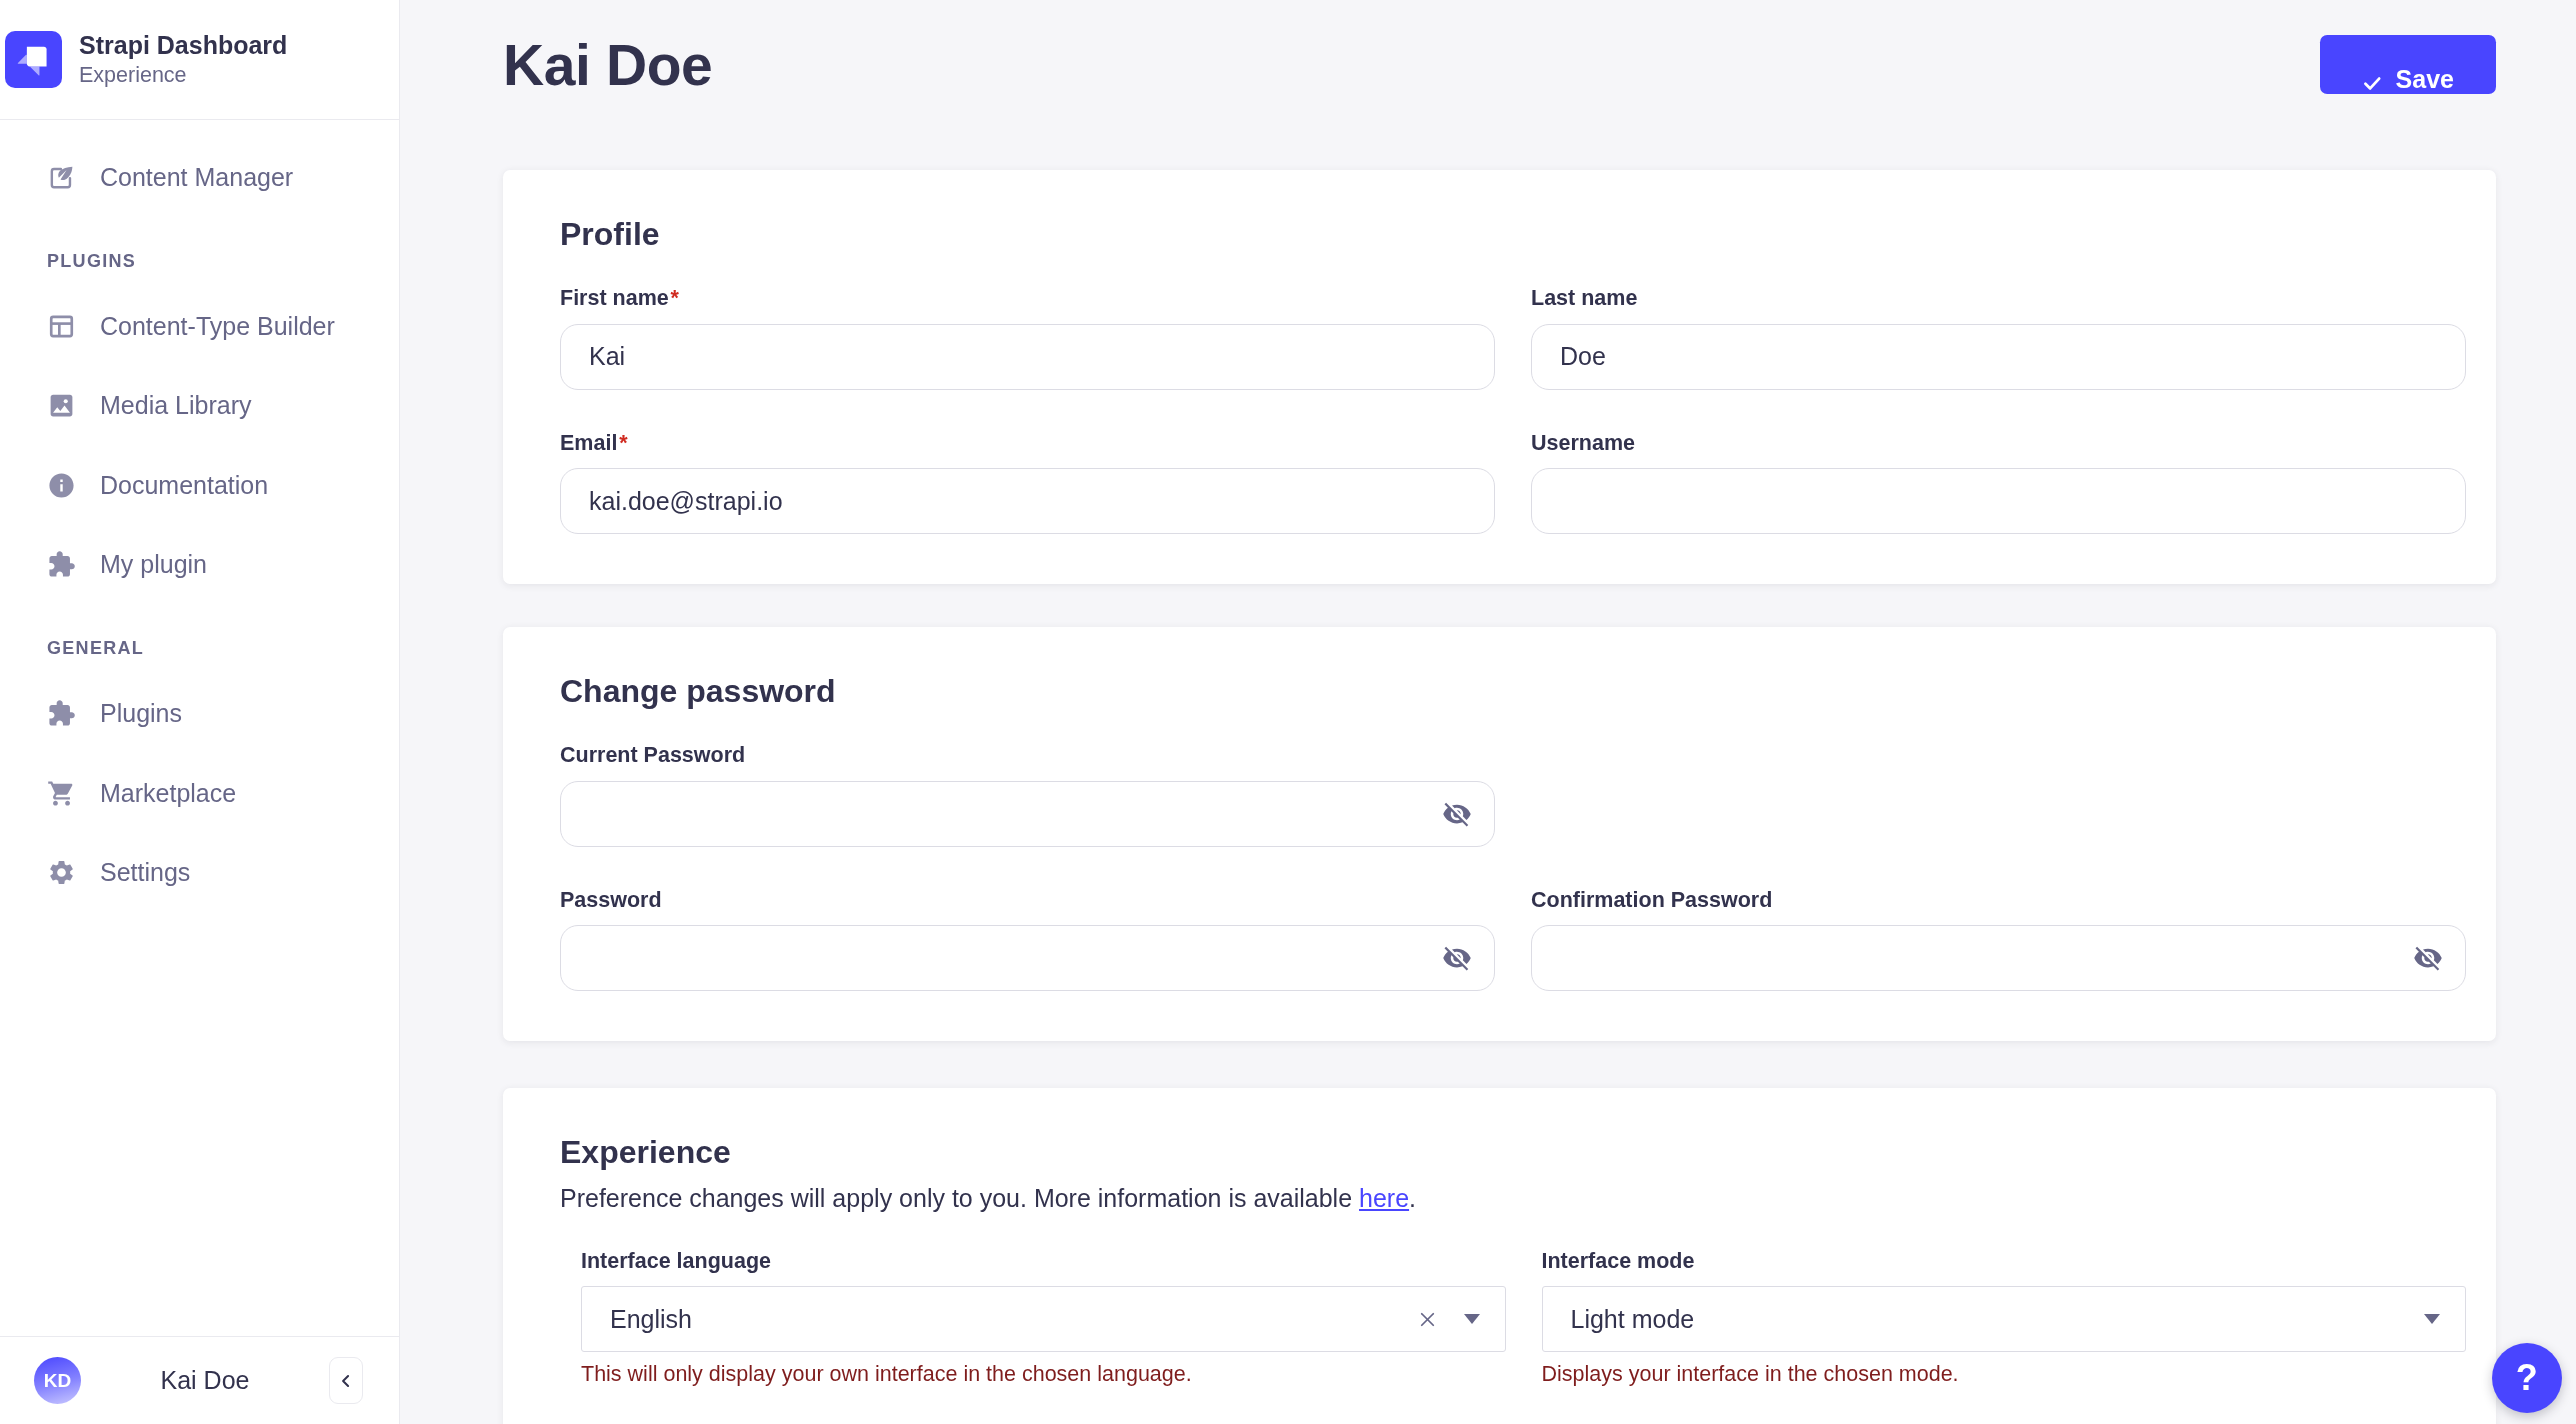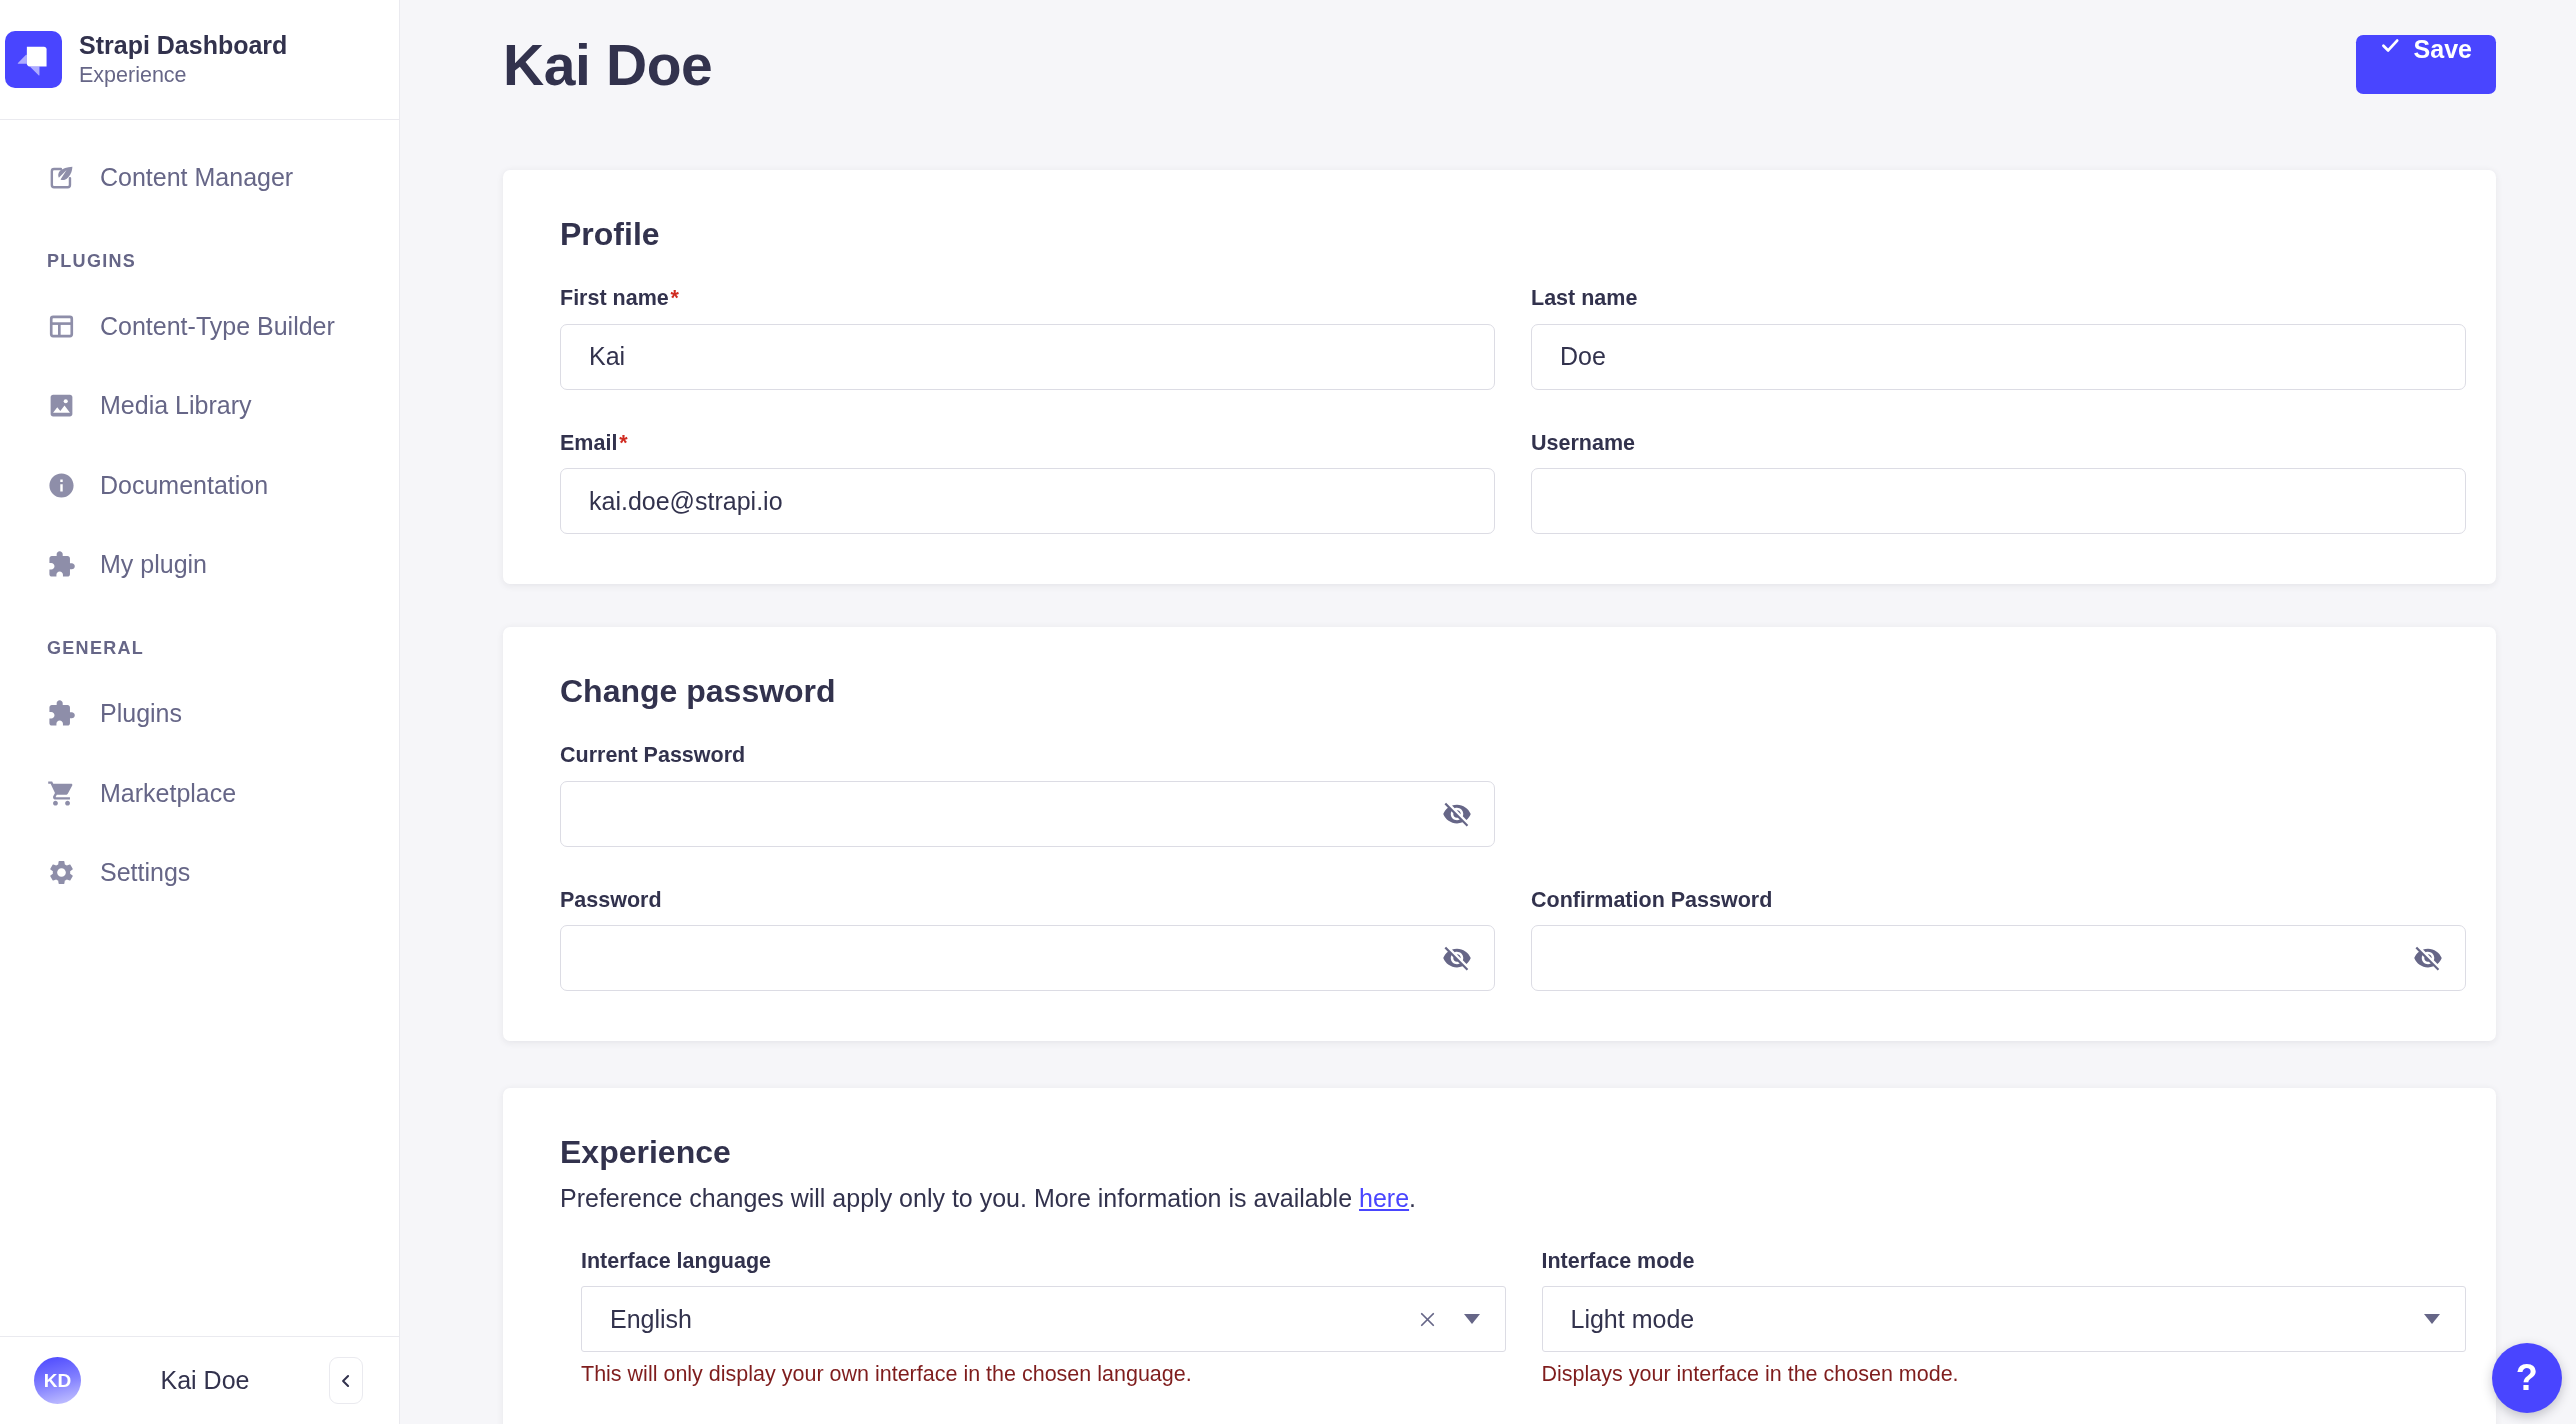--- a/index.html
+++ b/index.html
@@ -65,24 +65,24 @@
   .collapse-btn svg { width: 20px; height: 20px; }
 
   
   .main { flex: 1; padding: 0 80px 0 103px; }
   .page-header {
     margin-top: 34px; height: 61px;
     display: flex; align-items: center; justify-content: space-between;
   }
   .page-title { font-size: 57px; font-weight: bold; color: #32324d; letter-spacing: -0.4px; }
   .save-btn {
-    height: 59px; padding: 0 24px; border: none; border-radius: 7.2px;
+    height: 59px; padding: 0 42px; border: none; border-radius: 7.2px;
     background: #4945ff; color: #ffffff; font-size: 25px; font-weight: bold;
     font-family: "Liberation Sans", sans-serif;
-    display: flex; align-items: flex-start; gap: 13.4px; cursor: pointer;
+    display: flex; align-items: flex-end; gap: 13.4px; cursor: pointer;
   }
   .save-btn svg { width: 20.6px; height: 20.6px; }
 
   .card {
     background: #ffffff; border-radius: 7.2px;
     box-shadow: 0 1.8px 7.2px rgba(33, 33, 52, 0.08);
     padding: 45px 30px 50px 57px;
   }
   .card-profile { margin-top: 75px; }
   .card-password { margin-top: 43px; }
@@ -92,21 +92,21 @@
   .card-subtitle a { color: #4945ff; text-decoration: underline; cursor: pointer; }
 
   .fields-grid {
     margin-top: 32px;
     display: grid; grid-template-columns: 1fr 1fr;
     column-gap: 36px; row-gap: 41px;
   }
   .field-label { font-size: 21.5px; font-weight: bold; color: #32324d; margin-bottom: 12.5px; }
   .req { color: #d02b20; margin-left: 1.8px; }
   .text-input {
-    width: 100%; height: 66px; border: 0.9px solid #dcdce4; border-radius: 7px;
+    width: 100%; height: 66px; border: 0.9px solid #dcdce4; border-radius: 18px;
     background: #ffffff; padding: 0 28px; font-size: 25px; color: #32324d;
     font-family: "Liberation Sans", sans-serif; outline: none;
   }
   .input-wrap { position: relative; }
   .eye-btn {
     position: absolute; right: 20px; top: 50%; transform: translateY(-50%);
     width: 36px; height: 36px; border: none; background: transparent; cursor: pointer;
     display: flex; align-items: center; justify-content: center; color: #666687;
   }
   .eye-btn svg { width: 30px; height: 30px; }

